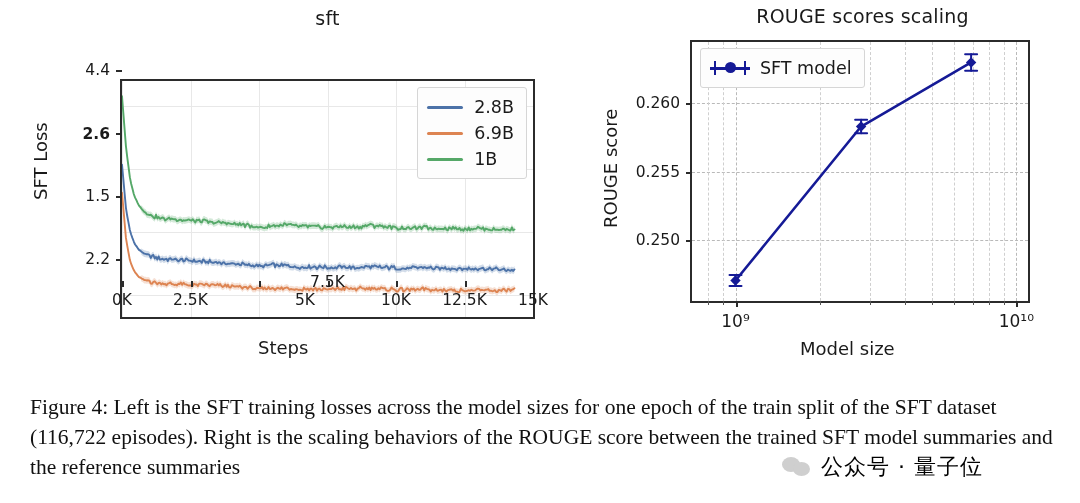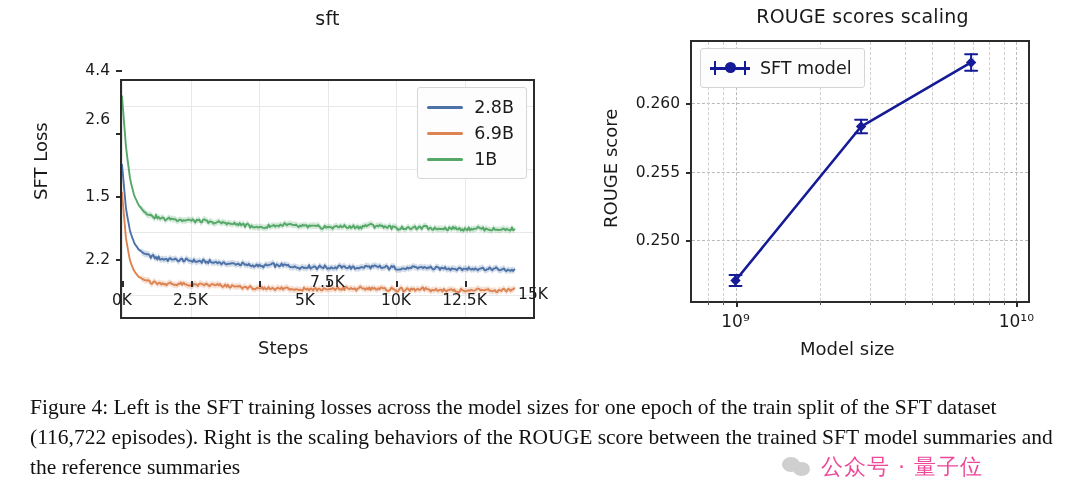--- a/index.html
+++ b/index.html
@@ -140,21 +140,21 @@
   .legend-marker .lm-dot {
     left:15px; top:3px; width:11px; height:11px; border-radius:50%;
   }
 
   
   #watermark {
     position: absolute;
     left: 782px; top: 452px;
     display: flex;
     align-items: center;
-    color: #ec4899;
+    color: #000000;
     font-size: 22px;
     letter-spacing: 1px;
     white-space: nowrap;
     user-select: none;
   }
   #wm-icon {
     width: 30px; height: 22px;
     margin-right: 9px;
     position: relative;
     flex: none;
@@ -232,27 +232,27 @@
         <div class="ticklabel x" style="left: 190.5px; top: 291px;">2.5K</div>
         <div class="tick-x" style="left: 259px; top: 281px;"></div>
         <div class="ticklabel x" style="left: 259px; top: 291px; margin-left: 46px;">5K</div>
         <div class="tick-x" style="left: 327.5px; top: 281px;"></div>
         <div class="ticklabel x" style="left: 327.5px; top: 273px;">7.5K</div>
         <div class="tick-x" style="left: 396px; top: 281px;"></div>
         <div class="ticklabel x" style="left: 396px; top: 291px;">10K</div>
         <div class="tick-x" style="left: 464.5px; top: 281px;"></div>
         <div class="ticklabel x" style="left: 464.5px; top: 291px;">12.5K</div>
         <div class="tick-x" style="left: 533px; top: 281px;"></div>
-        <div class="ticklabel x" style="left: 533px; top: 285px; text-align: right;">15K</div>
+        <div class="ticklabel x" style="left: 533px; top: 291px; text-align: right;">15K</div>
         <div class="tick-y" style="left: 116px; top: 258.973px;"></div>
         <div class="ticklabel y" style="left: 74px; width: 36px; top: 258.973px;">2.2</div>
         <div class="tick-y" style="left: 116px; top: 196.04px;"></div>
         <div class="ticklabel y" style="left: 74px; width: 36px; top: 196.04px;">1.5</div>
         <div class="tick-y" style="left: 116px; top: 133.107px;"></div>
-        <div class="ticklabel y" style="left: 74px; width: 36px; top: 119px;">2.6</div>
+        <div class="ticklabel y" style="left: 74px; width: 36px; top: 134px; font-weight: bold;">2.6</div>
         <div class="tick-y" style="left: 116px; top: 70.1733px;"></div>
         <div class="ticklabel y" style="left: 74px; width: 36px; top: 70.1733px;">4.4</div>
       </div>
 
     <div class="axis-title" id="left-xlabel" style="left:258px; top:337px;">Steps</div>
 
     <div class="axis-title vertical" id="left-ylabel" style="left:30px; top:200px;">SFT Loss</div>
   </div>
 
   <div class="panel" id="panel-right" style="left:600px; top:0; width:480px; height:380px;">

